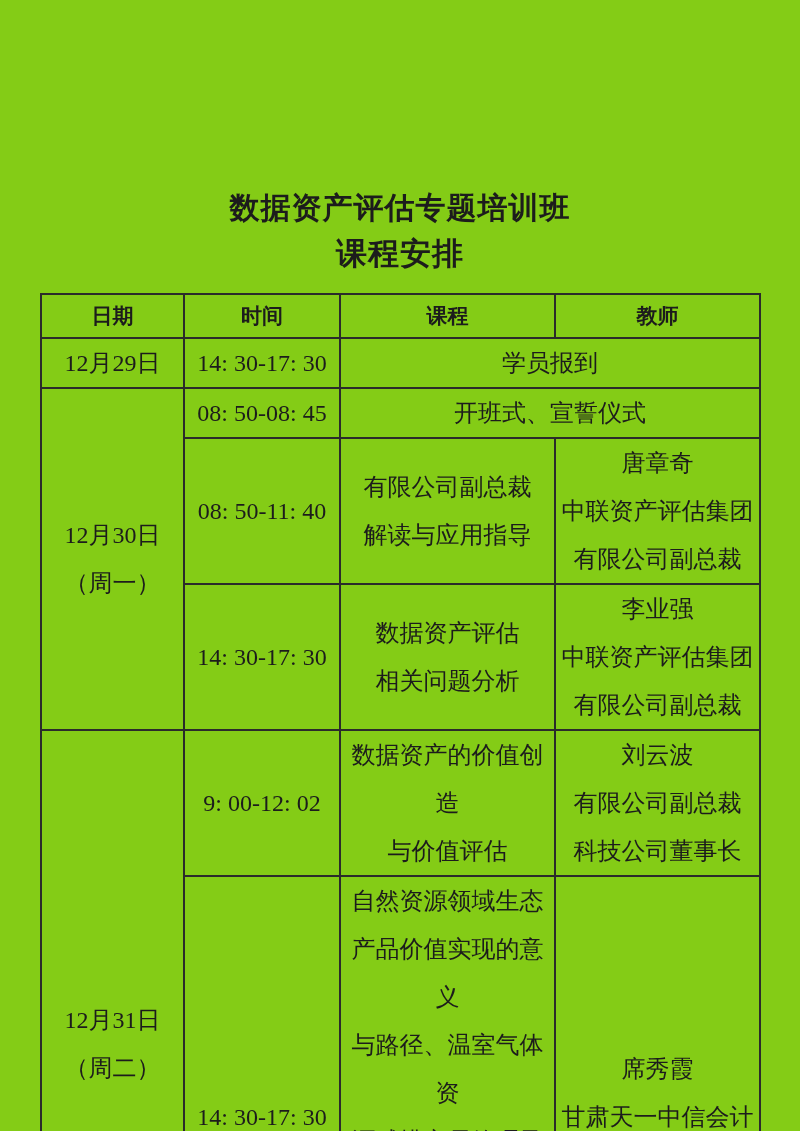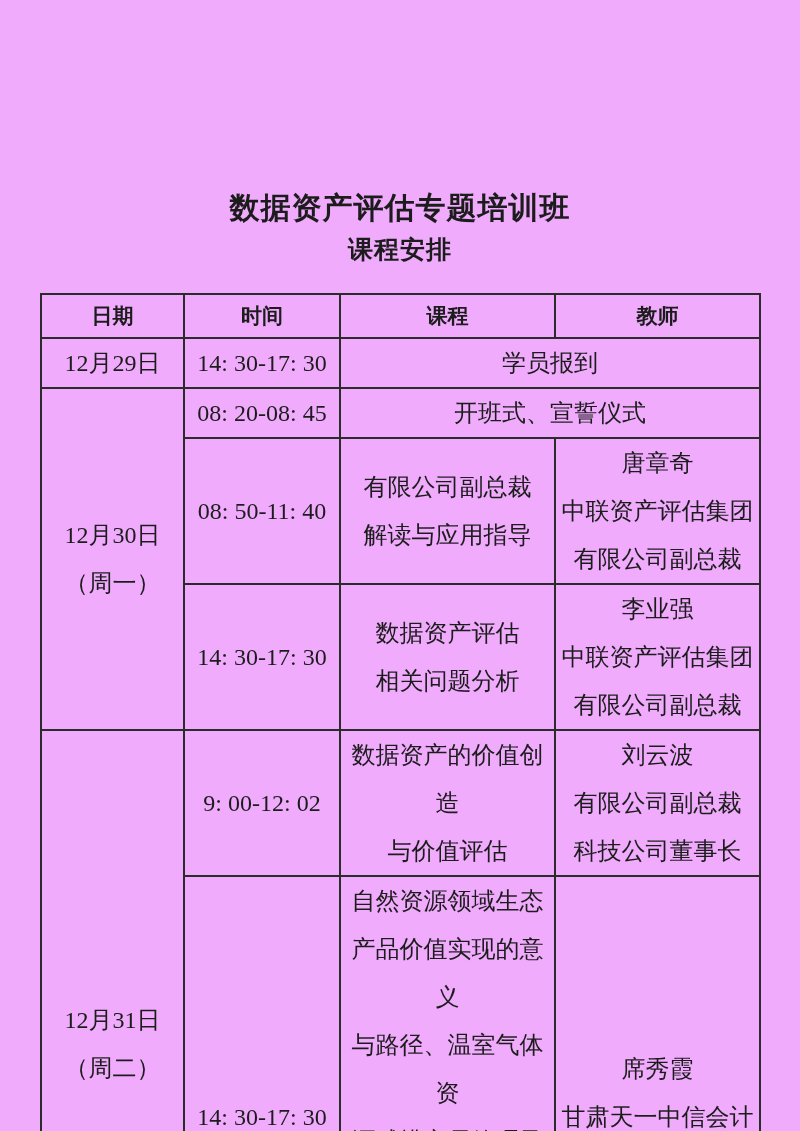--- a/index.html
+++ b/index.html
@@ -10,41 +10,41 @@
   body {
     width: 800px;
     height: 1131px;
     font-family: "Liberation Serif", "DejaVu Serif", serif;
     color: #1c1c1c;
   }
   .page {
     position: relative;
     width: 800px;
     height: 1131px;
-    background: #f0abfc;
+    background: #84cc16;
     overflow: hidden;
   }
   .doc-title {
     position: absolute;
     top: 188px;
     left: 0;
     width: 800px;
     text-align: center;
     font-size: 30px;
     font-weight: bold;
     letter-spacing: 1px;
     white-space: pre-line;
   }
   .doc-subtitle {
     position: absolute;
     top: 233px;
     left: 0;
     width: 800px;
     text-align: center;
-    font-size: 25px;
+    font-size: 31px;
     font-weight: bold;
     letter-spacing: 1px;
     white-space: pre-line;
   }
   table.schedule {
     position: absolute;
     left: 40px;
     top: 293px;
     width: 719px;
     border-collapse: collapse;
@@ -98,21 +98,21 @@
 
     <tr style="height:41px">
       <td>12月29日</td>
       <td>14: 30-17: 30</td>
       <td colspan="2">学员报到</td>
     </tr>
 
     <tr style="height:45px">
       <td rowspan="3">12月30日
 （周一）</td>
-      <td>08: 20-08: 45</td>
+      <td>08: 50-08: 45</td>
       <td colspan="2">开班式、宣誓仪式</td>
     </tr>
 
     <tr style="height:123px">
       <td>08: 50-11: 40</td>
       <td>有限公司副总裁
 解读与应用指导</td>
       <td>唐章奇
 中联资产评估集团
 有限公司副总裁</td>

